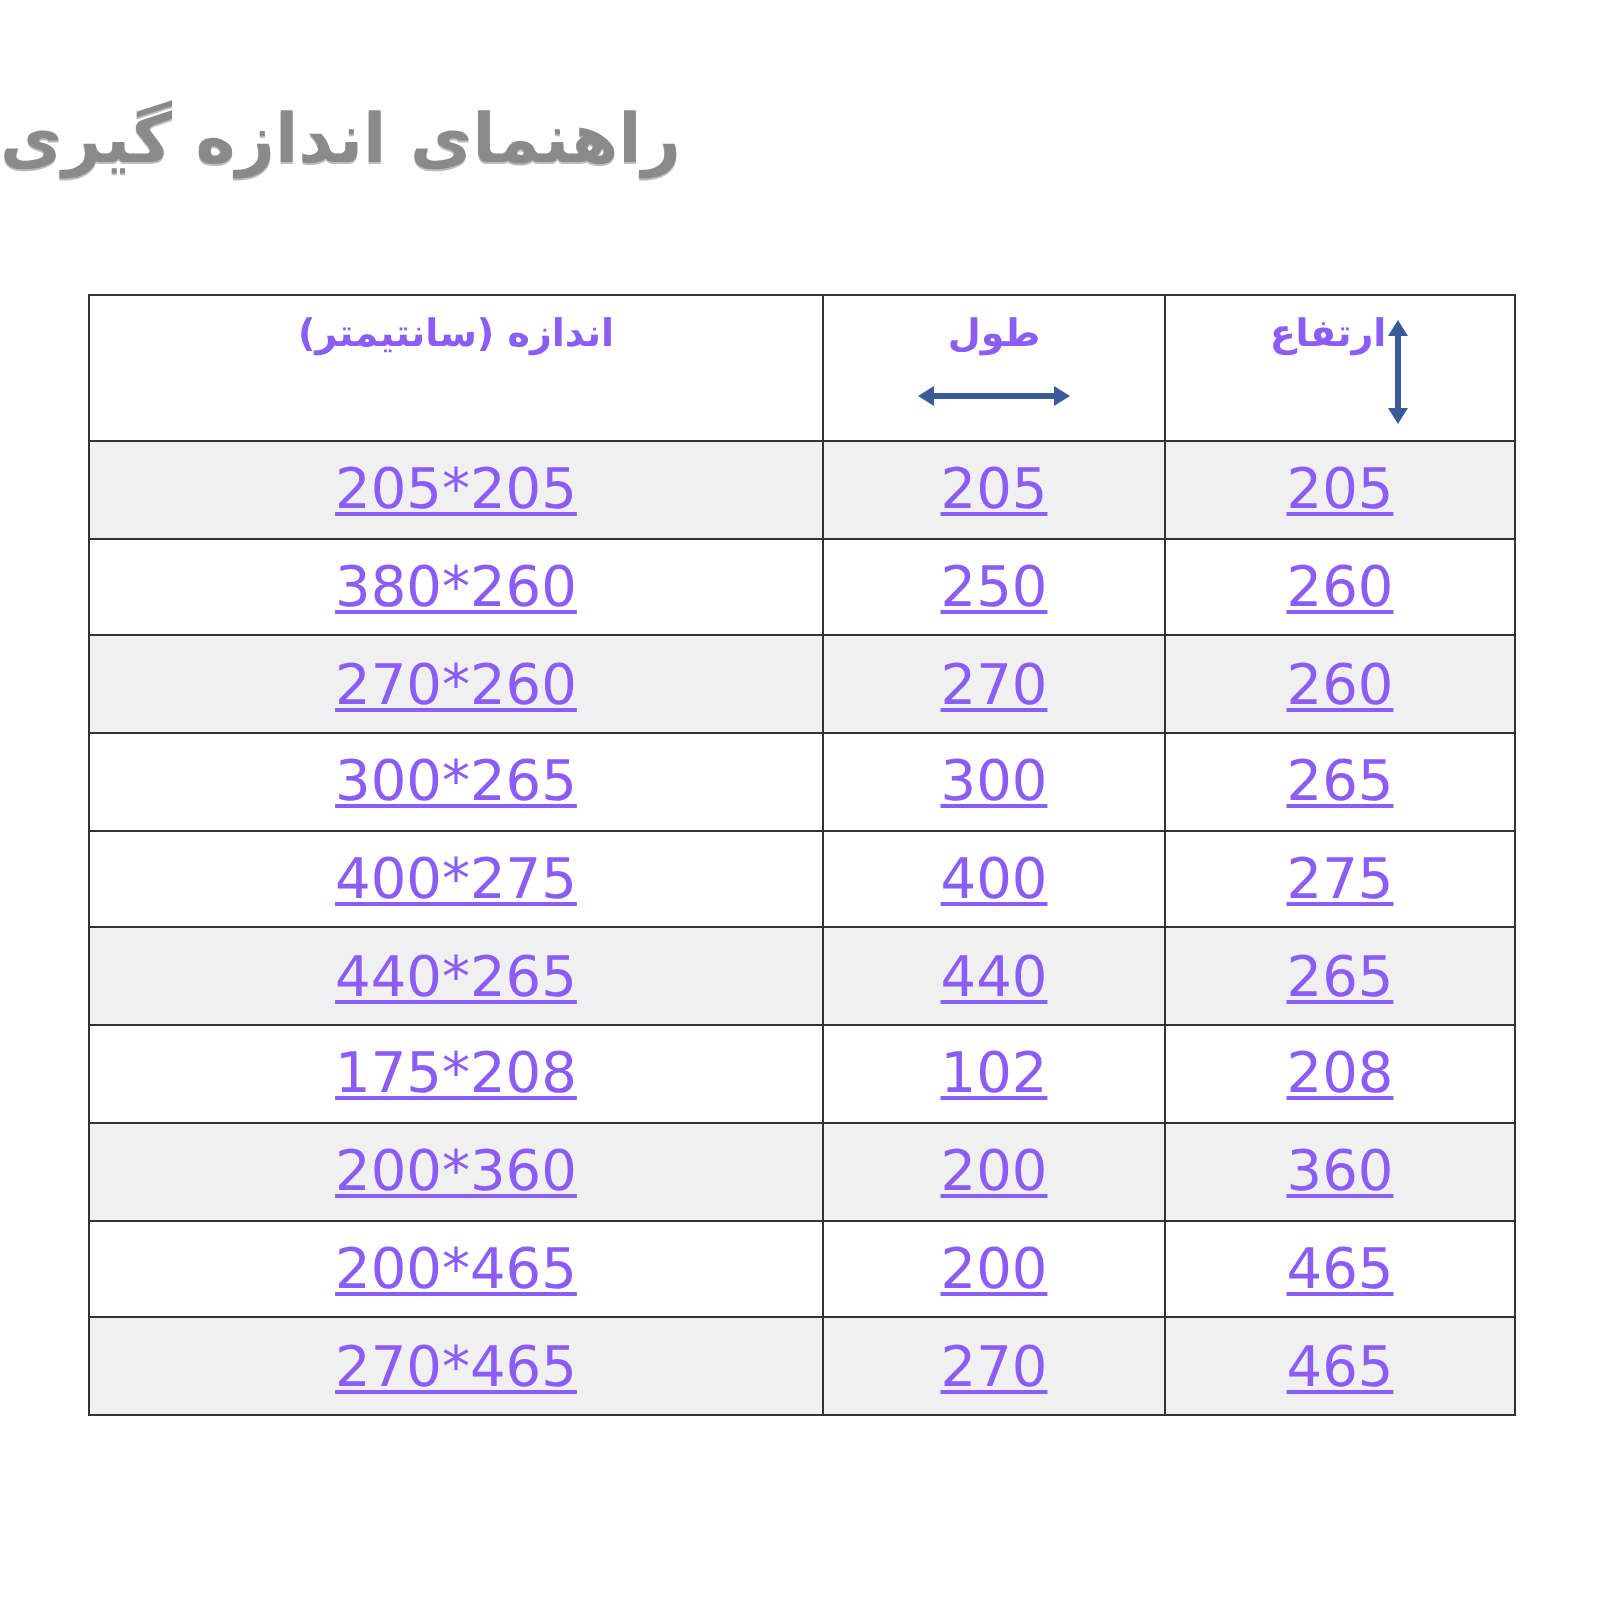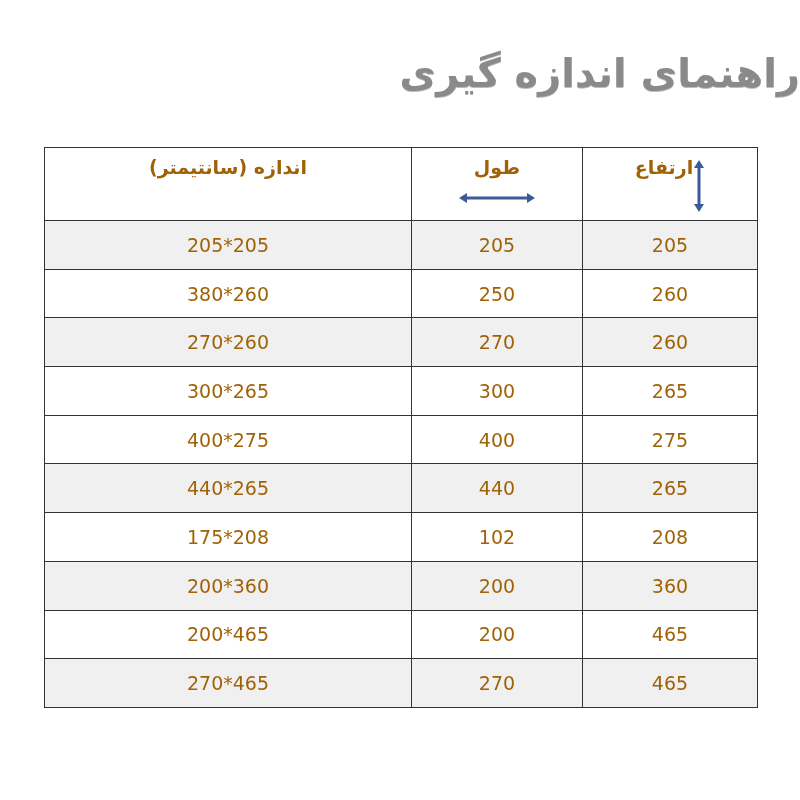--- a/index.html
+++ b/index.html
@@ -1,37 +1,37 @@
 <!DOCTYPE html>
 <html><head>
   <meta charset="utf-8">
   <style>
     html, body { margin:0; padding:0; background:#ffffff; }
     body { width:800px; height:800px; position:relative; overflow:hidden; font-family:"DejaVu Sans", sans-serif; }
     .title {
-      position:absolute; left:0; top:50px; width:800px; text-align:right;
-      font-family:"DejaVu Sans", sans-serif; font-weight:bold; font-size:40px;
+      position:absolute; left:0; top:50px; width:800px; text-align:left;
+      font-family:"DejaVu Sans", sans-serif; font-weight:bold; font-size:34px;
       color:#8a8a8a; direction:rtl;
       text-shadow:0 1px 0 #bdbdbd;
     }
     table.guide {
       position:absolute; left:44px; top:147px; width:713px;
       border-collapse:collapse; table-layout:fixed;
     }
     table.guide td, table.guide th {
       border:1.5px solid #333; text-align:center; padding:0;
-      font-family:"DejaVu Sans", sans-serif; color:#a16207;
+      font-family:"DejaVu Sans", sans-serif; color:#8b5cf6;
     }
     col.c-size { width:367px; }
     col.c-len { width:171px; }
     col.c-h { width:175px; }
     th { height:72px; background:#fff; font-weight:bold; font-size:19px; vertical-align:top; direction:rtl; }
     th .lbl { display:inline-block; margin-top:8px; }
     th.hcell .wrap { display:flex; flex-direction:row-reverse; justify-content:center; align-items:flex-start; padding-top:8px; }
-    td { height:47.7px; font-size:19px; }
+    td { height:47.7px; font-size:28px;text-decoration:underline; }
     tr.odd td { background:#f0f0f0; }
     tr.even td { background:#ffffff; }
     .arrow-h { display:block; margin:14px auto 0 auto; }
   </style>
 </head>
 <body>
 
 <div class="title">راهنمای اندازه گیری</div>
 
 <table class="guide">

